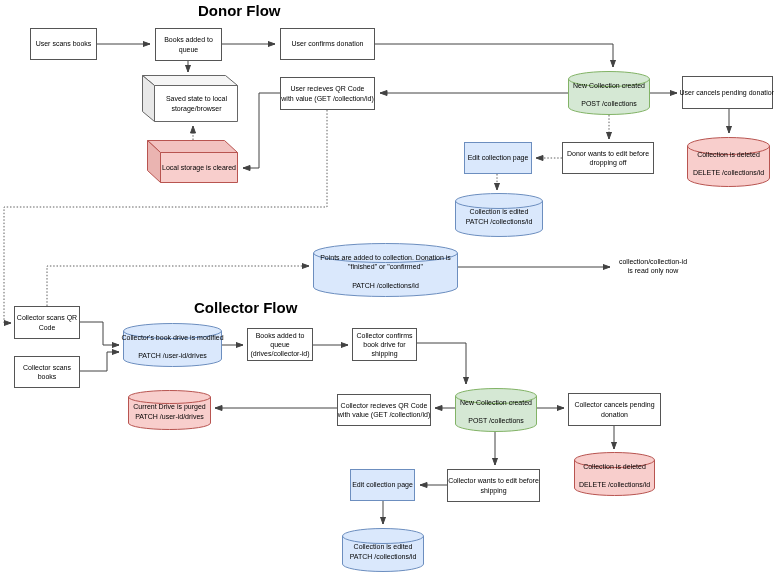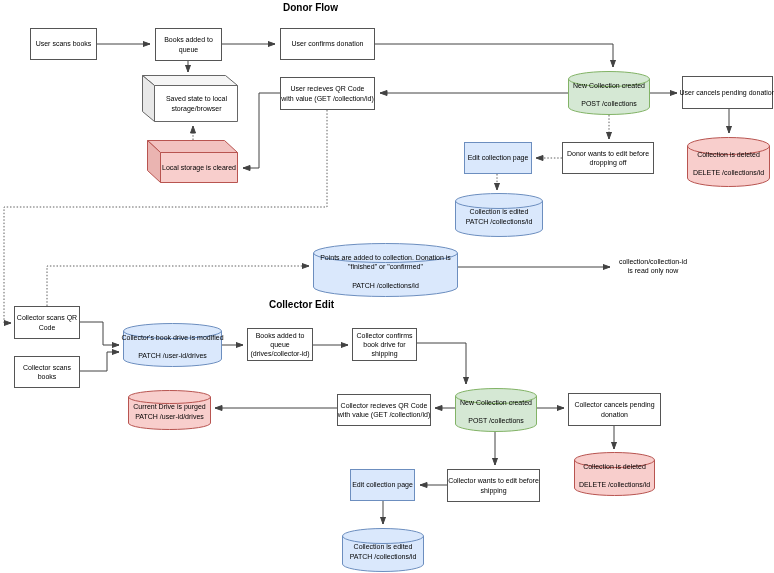--- a/index.html
+++ b/index.html
@@ -3,21 +3,21 @@
 <meta charset="utf-8">
 <style>
   html,body { margin:0; padding:0; background:#ffffff; }
   .canvas {
     position:relative; width:774px; height:573px; background:#ffffff;
     font-family:"Liberation Sans", sans-serif; overflow:hidden; color:#000;
   }
   .edges { position:absolute; left:0; top:0; }
   .edges polyline { fill:none; stroke:#424242; stroke-width:1; }
   .edges polyline.dash { stroke:#616161; stroke-dasharray:1.5 1.8; }
-  .flow-title { position:absolute; text-align:right; font-weight:bold; font-size:10px; }
+  .flow-title { position:absolute; text-align:left; font-weight:bold; font-size:15px; }
   .node {
     position:absolute; box-sizing:border-box; font-size:7px; line-height:1.3;
     display:flex; align-items:center; justify-content:center;
     text-align:center; white-space:pre;
   }
   .rect { background:#ffffff; border:1px solid #555555; padding:1px 2px; }
   .rect.blue { background:#dae8fc; border-color:#6c8ebf; }
   .plain { border:none; background:transparent; }
   .cyl svg, .cube svg { position:absolute; left:0; top:0; }
   .cyl .cyl-text {
@@ -73,21 +73,21 @@
     <polyline points="455,408 435,408" marker-end="url(#ah)"></polyline>
     <polyline points="337,408 215,408" marker-end="url(#ah)"></polyline>
     <polyline points="537,408 564,408" marker-end="url(#ah)"></polyline>
     <polyline points="614,426 614,449" marker-end="url(#ah)"></polyline>
     <polyline points="495,430 495,465" marker-end="url(#ah)"></polyline>
     <polyline points="447,485 420,485" marker-end="url(#ah)"></polyline>
     <polyline points="383,501 383,524" marker-end="url(#ah)"></polyline>
   </svg>
 
   <div class="flow-title" style="left:198px;top:2px;width:140px">Donor Flow</div>
-  <div class="flow-title" style="left:194px;top:299px;width:140px">Collector Edit</div>
+  <div class="flow-title" style="left:194px;top:299px;width:140px">Collector Flow</div>
 
   <div class="node rect" style="left:30px;top:28px;width:67px;height:32px">User scans books</div>
   <div class="node rect" style="left:155px;top:28px;width:67px;height:33px">Books added to
 queue</div>
   <div class="node rect" style="left:280px;top:28px;width:95px;height:32px">User confirms donation</div>
 
   <div class="node cube white" style="left:142px;top:75px;width:96px;height:47px">
     <svg width="96" height="47">
       <polygon points="0.5,0.5 83.5,0.5 95.5,10.5 12.5,10.5" fill="#f5f5f5" stroke="#666666"></polygon>
       <polygon points="0.5,0.5 12.5,10.5 12.5,46.5 0.5,36.5" fill="#e8e8e8" stroke="#666666"></polygon>

